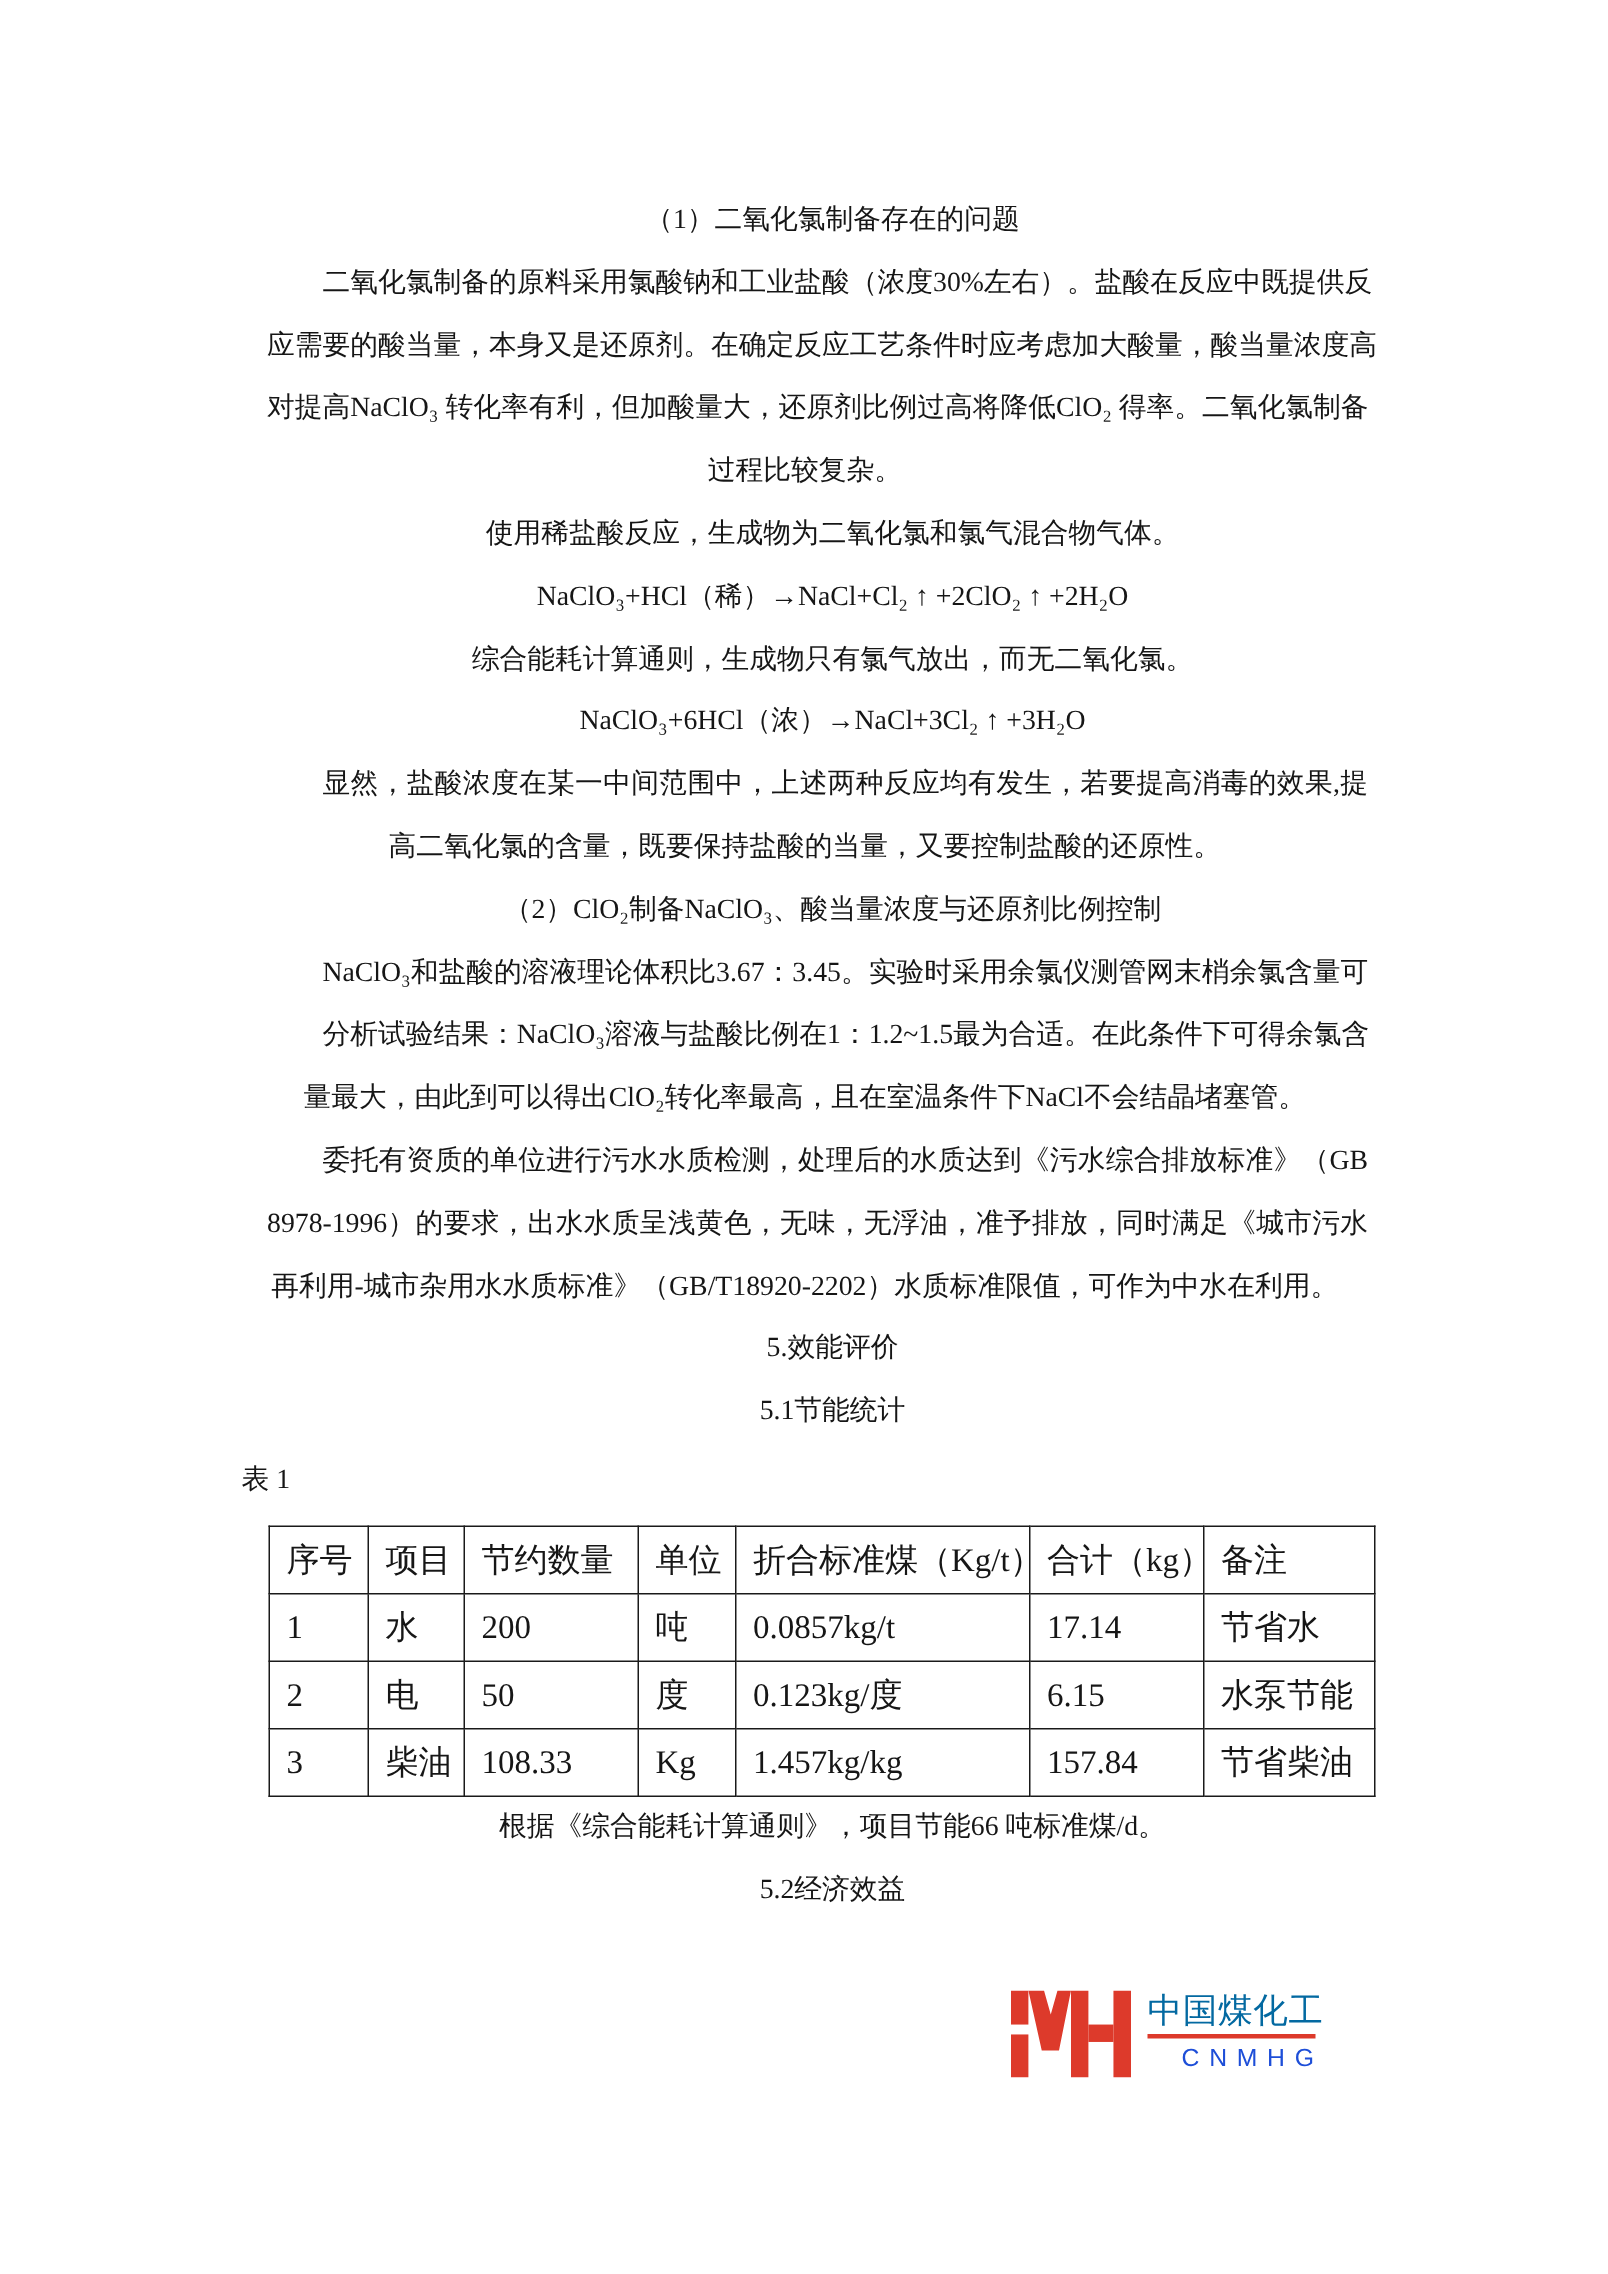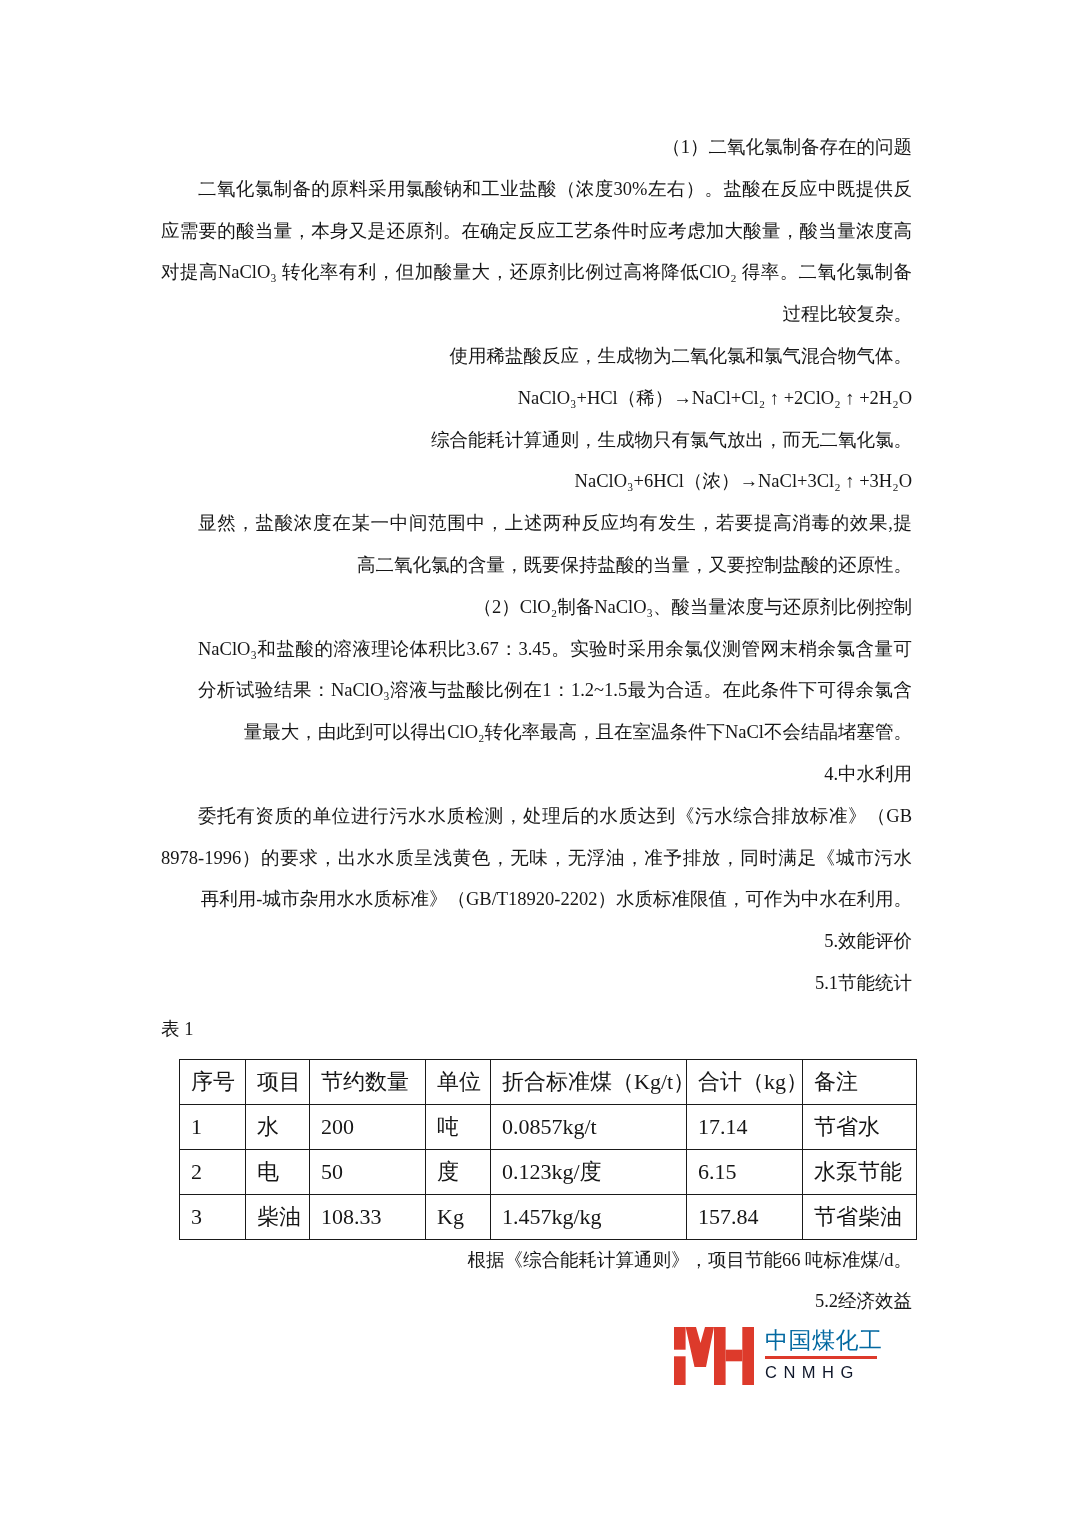--- a/index.html
+++ b/index.html
@@ -17,27 +17,28 @@
     left: 161px;
     top: 0;
     width: 751px;
     padding-top: 127px;
   }
   .line {
     font-size: 18.5px;
     line-height: 41.8px;
     height: 41.8px;
     white-space: nowrap;
-    text-align: right;
+    text-align: center;
   }
   .indent { text-indent: 2em; }
   .just {
     text-align: justify;
     text-align-last: justify;
     text-justify: inter-character;
+    margin-left: 17px;
   }
   .caption {
     text-align: left;
     padding-right: 110px;
     margin-top: 4px;
     white-space: nowrap;
   }
   table.energy {
     border-collapse: collapse;
     table-layout: fixed;
@@ -94,21 +95,20 @@
     <div class="line indent">使用稀盐酸反应，生成物为二氧化氯和氯气混合物气体。</div>
     <div class="line indent">NaClO₃+HCl（稀）→NaCl+Cl₂ ↑ +2ClO₂ ↑ +2H₂O</div>
     <div class="line indent">综合能耗计算通则，生成物只有氯气放出，而无二氧化氯。</div>
     <div class="line indent">NaClO₃+6HCl（浓）→NaCl+3Cl₂ ↑ +3H₂O</div>
     <div class="line indent just">显然，盐酸浓度在某一中间范围中，上述两种反应均有发生，若要提高消毒的效果,提</div>
     <div class="line">高二氧化氯的含量，既要保持盐酸的当量，又要控制盐酸的还原性。</div>
     <div class="line indent">（2）ClO₂制备NaClO₃、酸当量浓度与还原剂比例控制</div>
     <div class="line indent just">NaClO₃和盐酸的溶液理论体积比3.67：3.45。实验时采用余氯仪测管网末梢余氯含量可</div>
     <div class="line indent just">分析试验结果：NaClO₃溶液与盐酸比例在1：1.2~1.5最为合适。在此条件下可得余氯含</div>
     <div class="line">量最大，由此到可以得出ClO₂转化率最高，且在室温条件下NaCl不会结晶堵塞管。</div>
-    <div class="line indent">4.中水利用</div>
     <div class="line indent just">委托有资质的单位进行污水水质检测，处理后的水质达到《污水综合排放标准》（GB</div>
     <div class="line just">8978-1996）的要求，出水水质呈浅黄色，无味，无浮油，准予排放，同时满足《城市污水</div>
     <div class="line">再利用-城市杂用水水质标准》（GB/T18920-2202）水质标准限值，可作为中水在利用。</div>
     <div class="line indent">5.效能评价</div>
     <div class="line indent">5.1节能统计</div>
 
     <div class="line caption">表 1</div>
 
     <table class="energy">
       <colgroup>
@@ -171,16 +171,16 @@
         <rect x="0" y="29.3" width="11.6" height="28.7"></rect>
         <polygon points="11.6,0 22,0 26.5,16 31,0 40,0 32,40 20.5,40"></polygon>
         <rect x="40" y="0" width="11.6" height="58"></rect>
         <rect x="51.6" y="22.7" width="16.7" height="11.6"></rect>
         <rect x="68.3" y="0" width="11.7" height="58"></rect>
       </g>
     </svg>
     <div class="logo-textblock">
       <div class="logo-cn" style="color: #0369a1;">中国煤化工</div>
       <div class="logo-underline" style="background: rgb(221, 58, 43);"></div>
-      <div class="logo-en" style="color: #0f172a;">CNMHG</div>
+      <div class="logo-en" style="color: #1d4ed8; text-align: right;">CNMHG</div>
     </div>
   </div>
 </div>
 
 </body></html>

